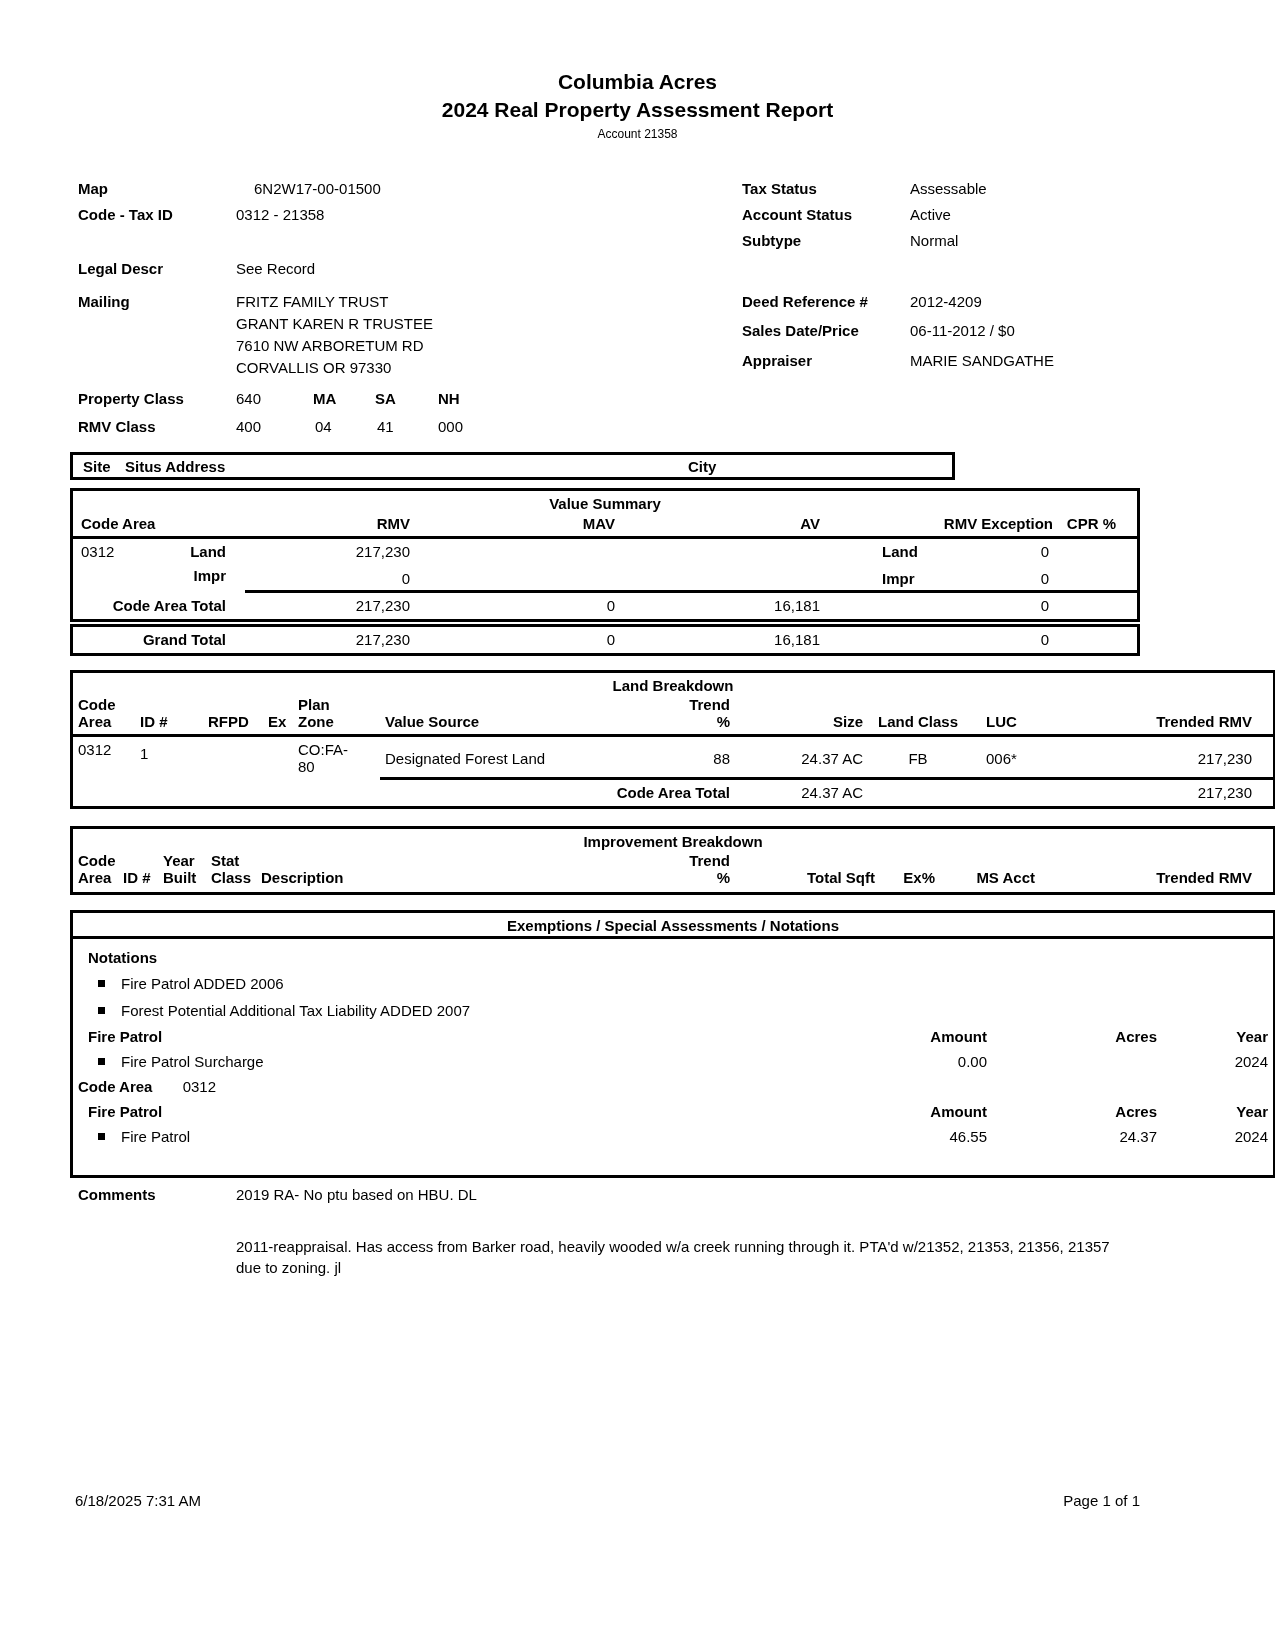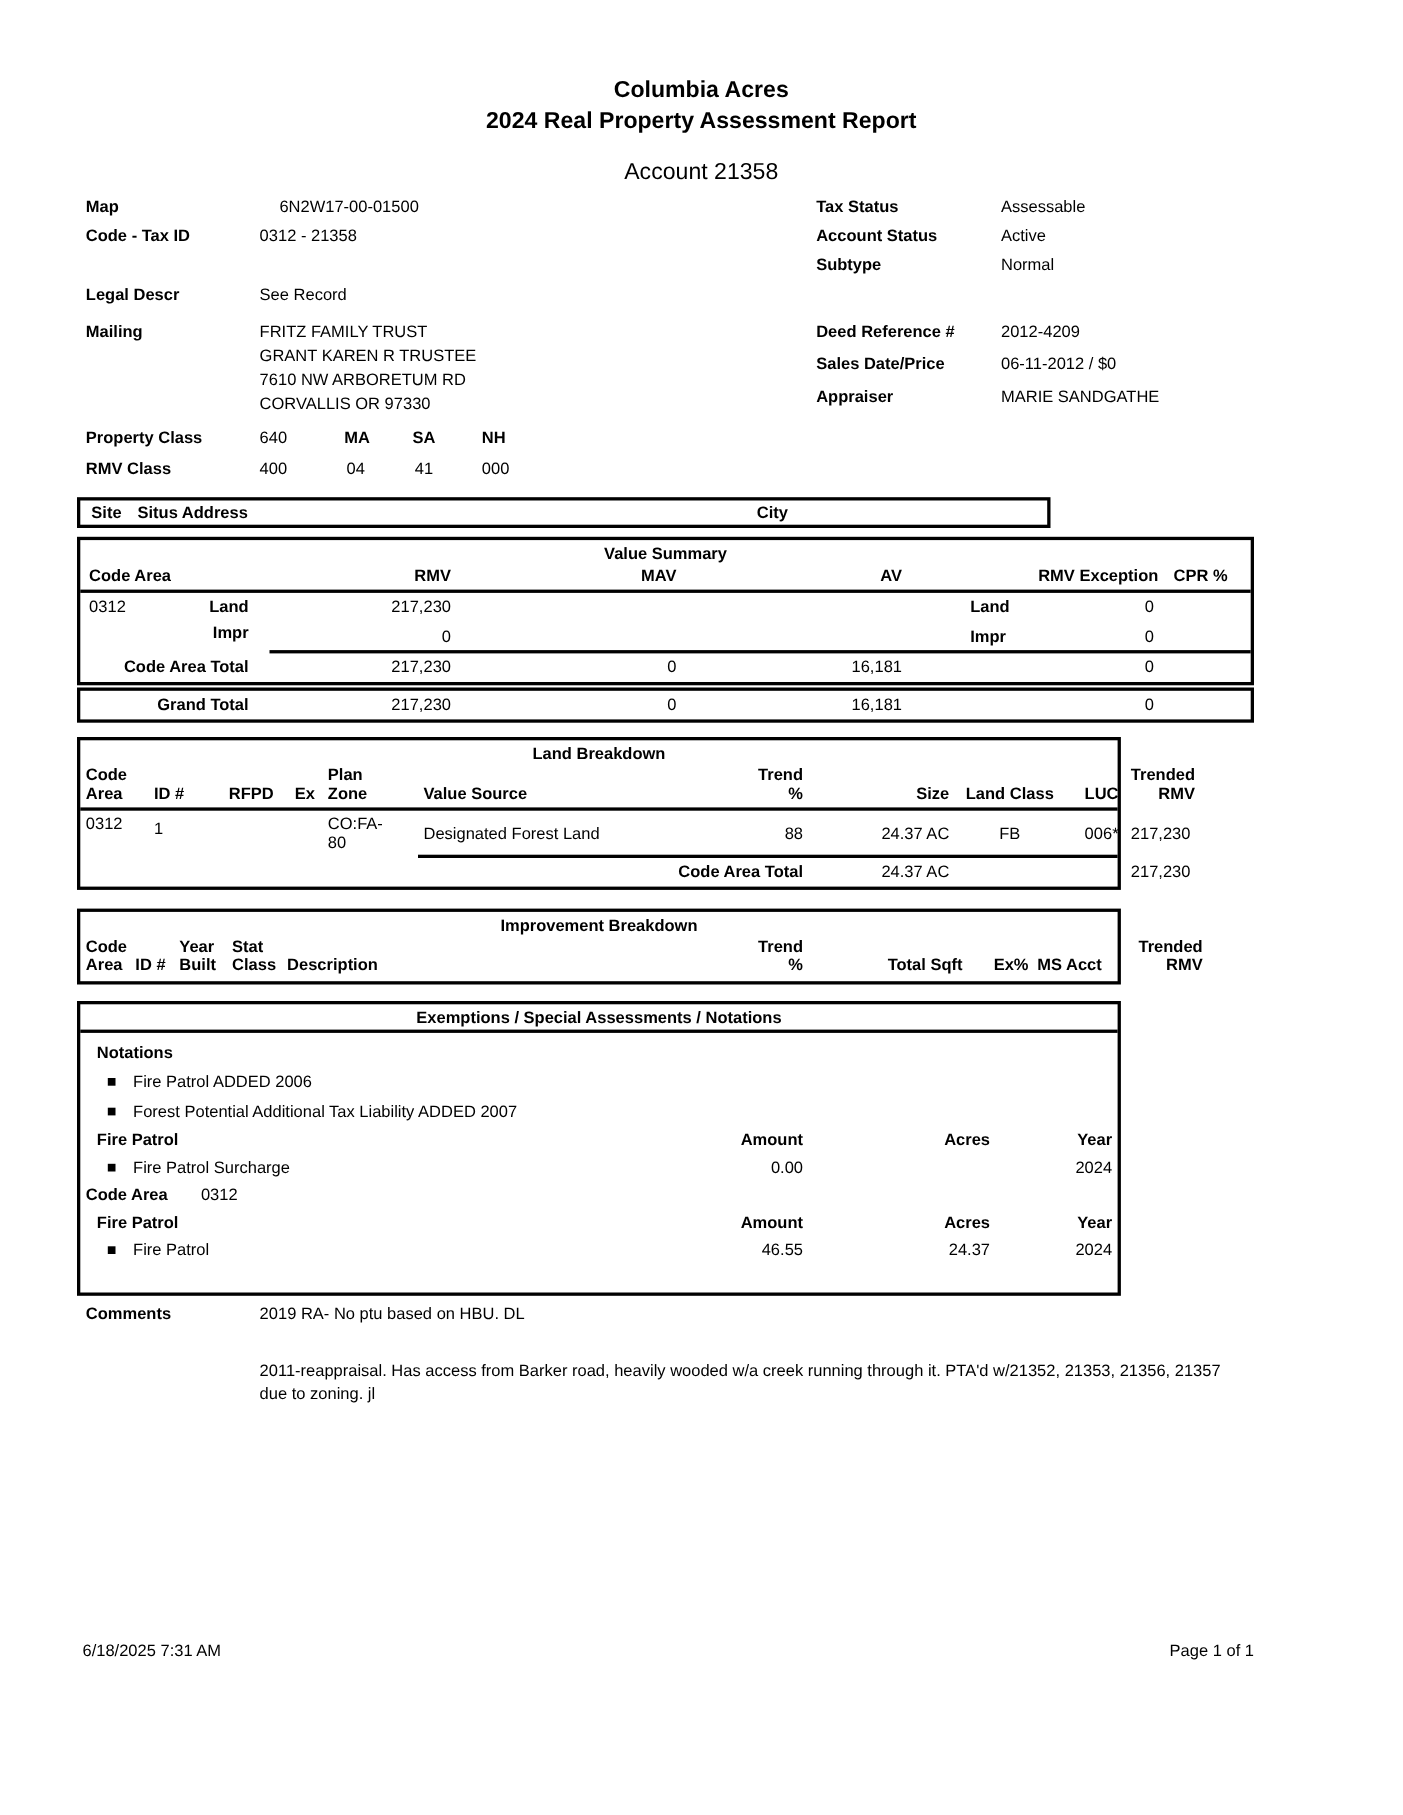--- a/index.html
+++ b/index.html
@@ -10,28 +10,28 @@
     font-family:"Liberation Sans", sans-serif; font-size:15px;
   }
   .b { font-weight:bold; }
   .r { text-align:right; }
   .c { text-align:center; }
 
   
   .titleblock { position:absolute; top:70px; left:0; width:100%; text-align:center; }
   .title-county { font-size:21px; font-weight:bold; }
   .title-report { font-size:21px; font-weight:bold; margin-top:4px; }
-  .title-account { font-size:21px; margin-top:23px; }
+  .title-account { font-size:12px; margin-top:5px; }
 
   
   .info { position:absolute; top:180px; left:70px; width:1070px; height:265px;text-align:right; }
   .info .abs { position:absolute; white-space:nowrap; }
 
   
-  .box { position:absolute; left:70px; width:949px; border:3px solid #000; background:#fff; }
+  .box { position:absolute; left:70px; width:1206px; border:3px solid #000; background:#fff; }
   .sec-title { text-align:center; font-weight:bold; padding:4px 0 2px 0; }
 
   
   .site-box { top:452px; width:885px; height:28px; position:absolute; left:70px;
               border:3px solid #000; }
   .site-box .abs { position:absolute; top:3px; white-space:nowrap; }
 
   
   .vs-wrap { position:absolute; top:488px; left:70px; width:1070px; }
   .vs-box { border:3px solid #000; background:#fff; }
@@ -59,21 +59,21 @@
   .rmvpad { padding-right:21px; }
   .zone-wrap { display:inline-block; width:56px; }
   .lb-div { height:3px; background:#000; margin-left:307px; }
   .lb-total { padding:4px 0 5px 0; }
   .span17 { grid-column:1 / 8; text-align:right; }
 
   
   .ib-box { top:826px; }
   .ib-grid { display:grid; grid-template-columns:45px 45px 48px 50px 247px 222px 145px 60px 100px 1fr; }
   .ib-head { padding-bottom:6px; }
-  .msacct-pad { padding-left:8px; }
+  .msacct-pad { padding-left:8px;text-align:right; }
 
   
   .ex-box { top:910px; height:268px; }
   .ex-title { border-bottom:3px solid #000; }
   .ex-body { padding:6px 0 0 0; }
   .ex-notations { padding:4px 0 4px 15px; font-weight:bold; }
   .bullet-row { padding:5px 0 5px 0; display:flex; align-items:center; }
   .sq { display:inline-block; width:7px; height:7px; background:#000; margin-left:25px; margin-right:16px; flex:0 0 auto; }
   .fp-grid { display:grid; grid-template-columns:1fr 170px 170px 111px; align-items:center; padding:4px 0; }
   .fp-name { padding-left:15px; }

